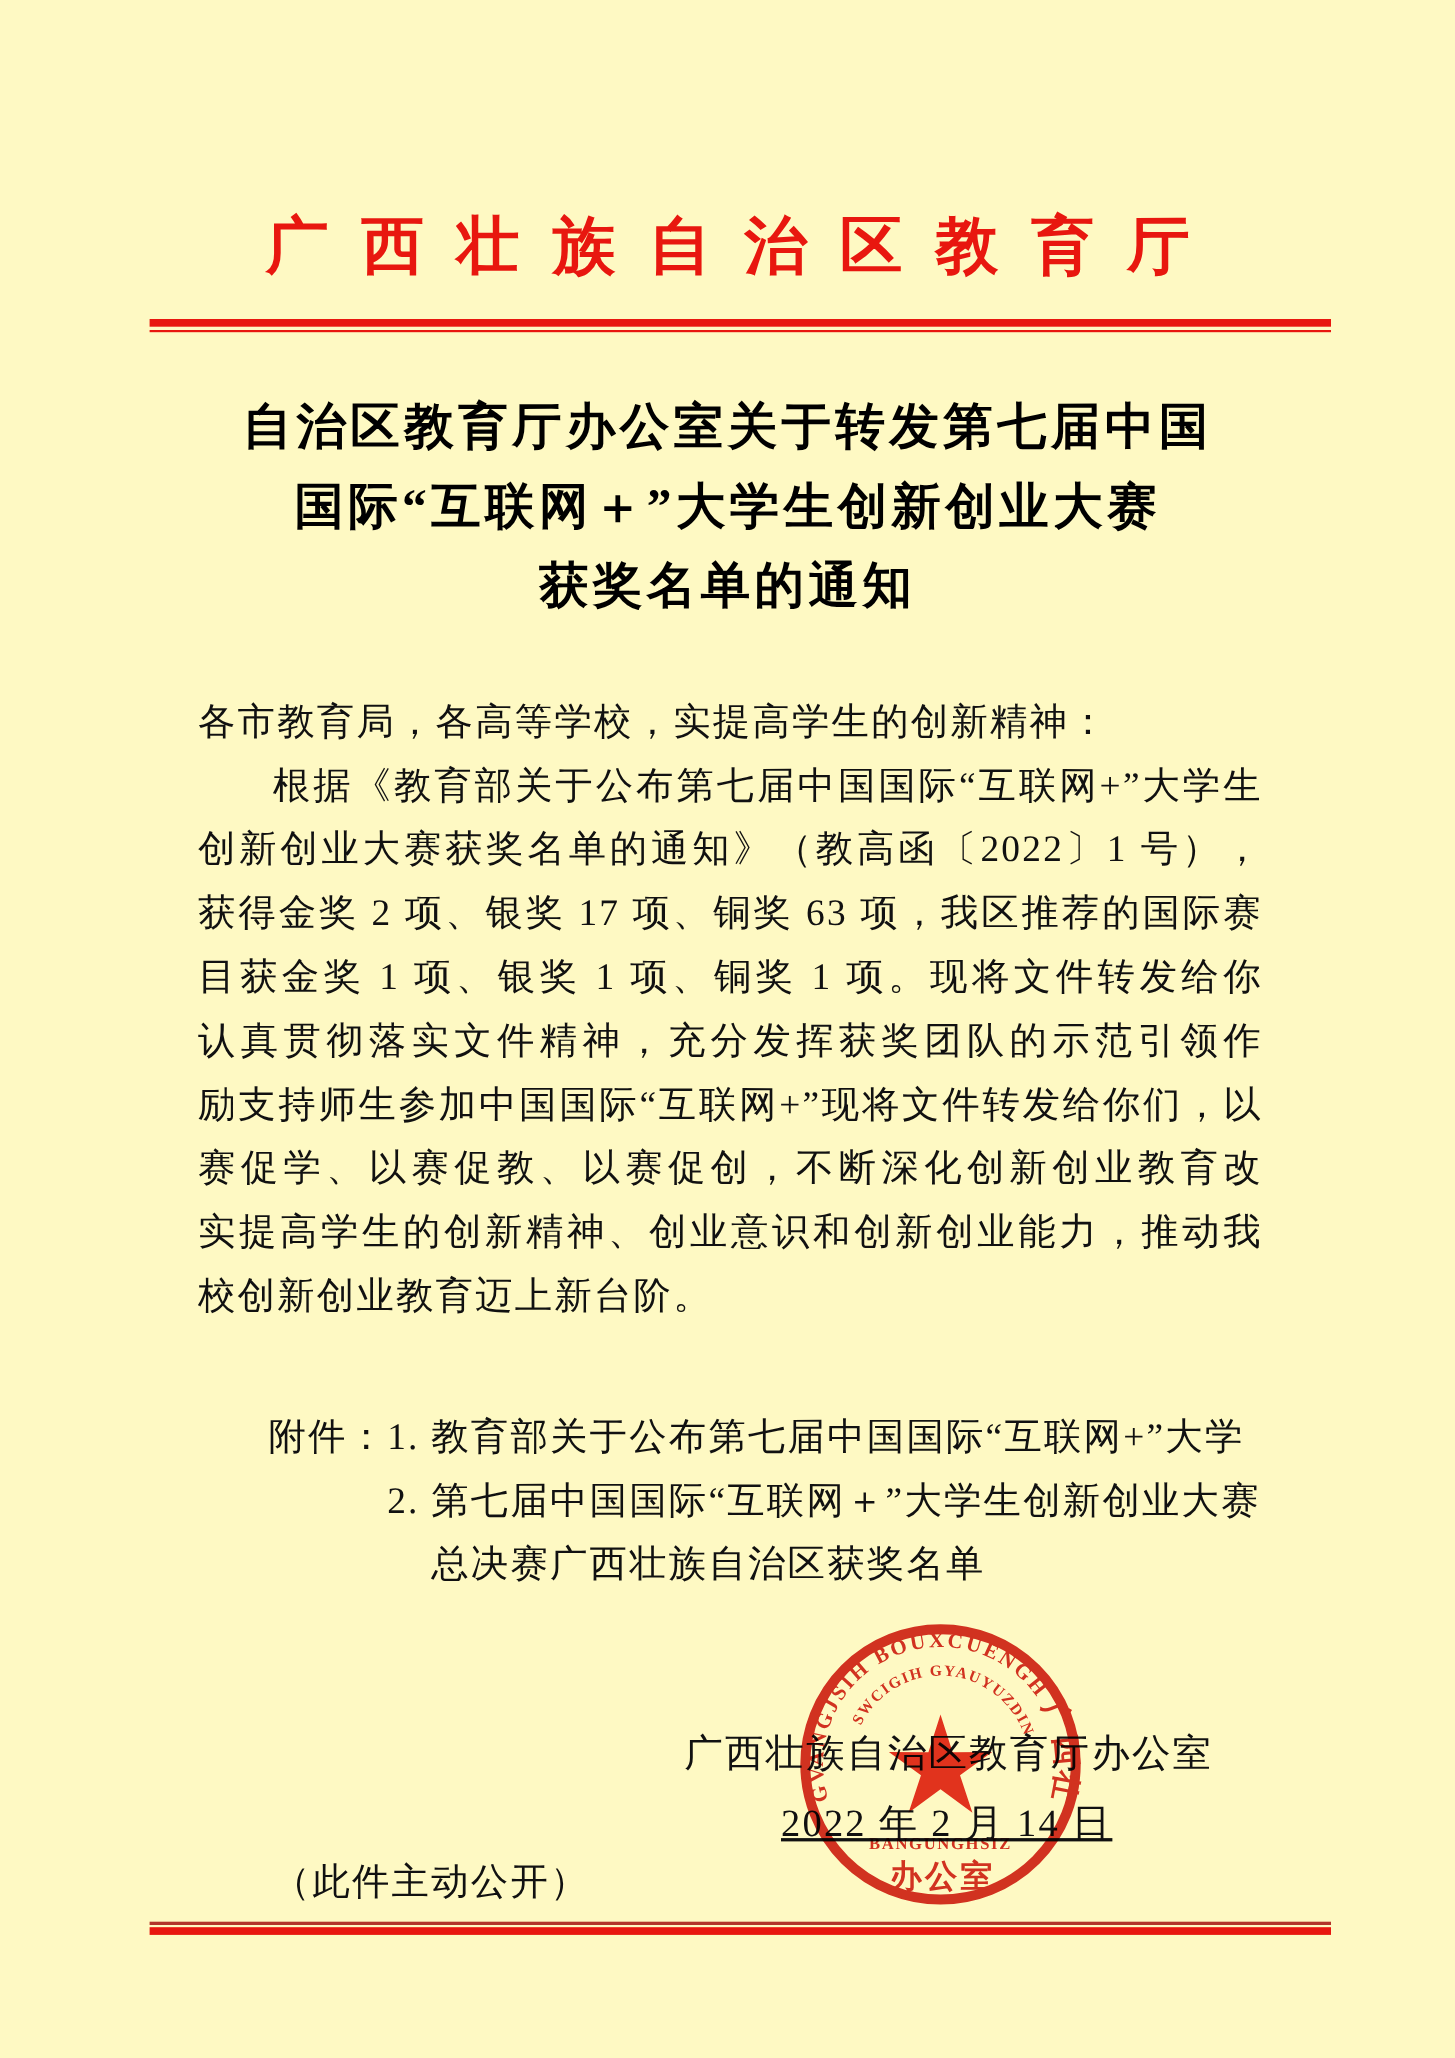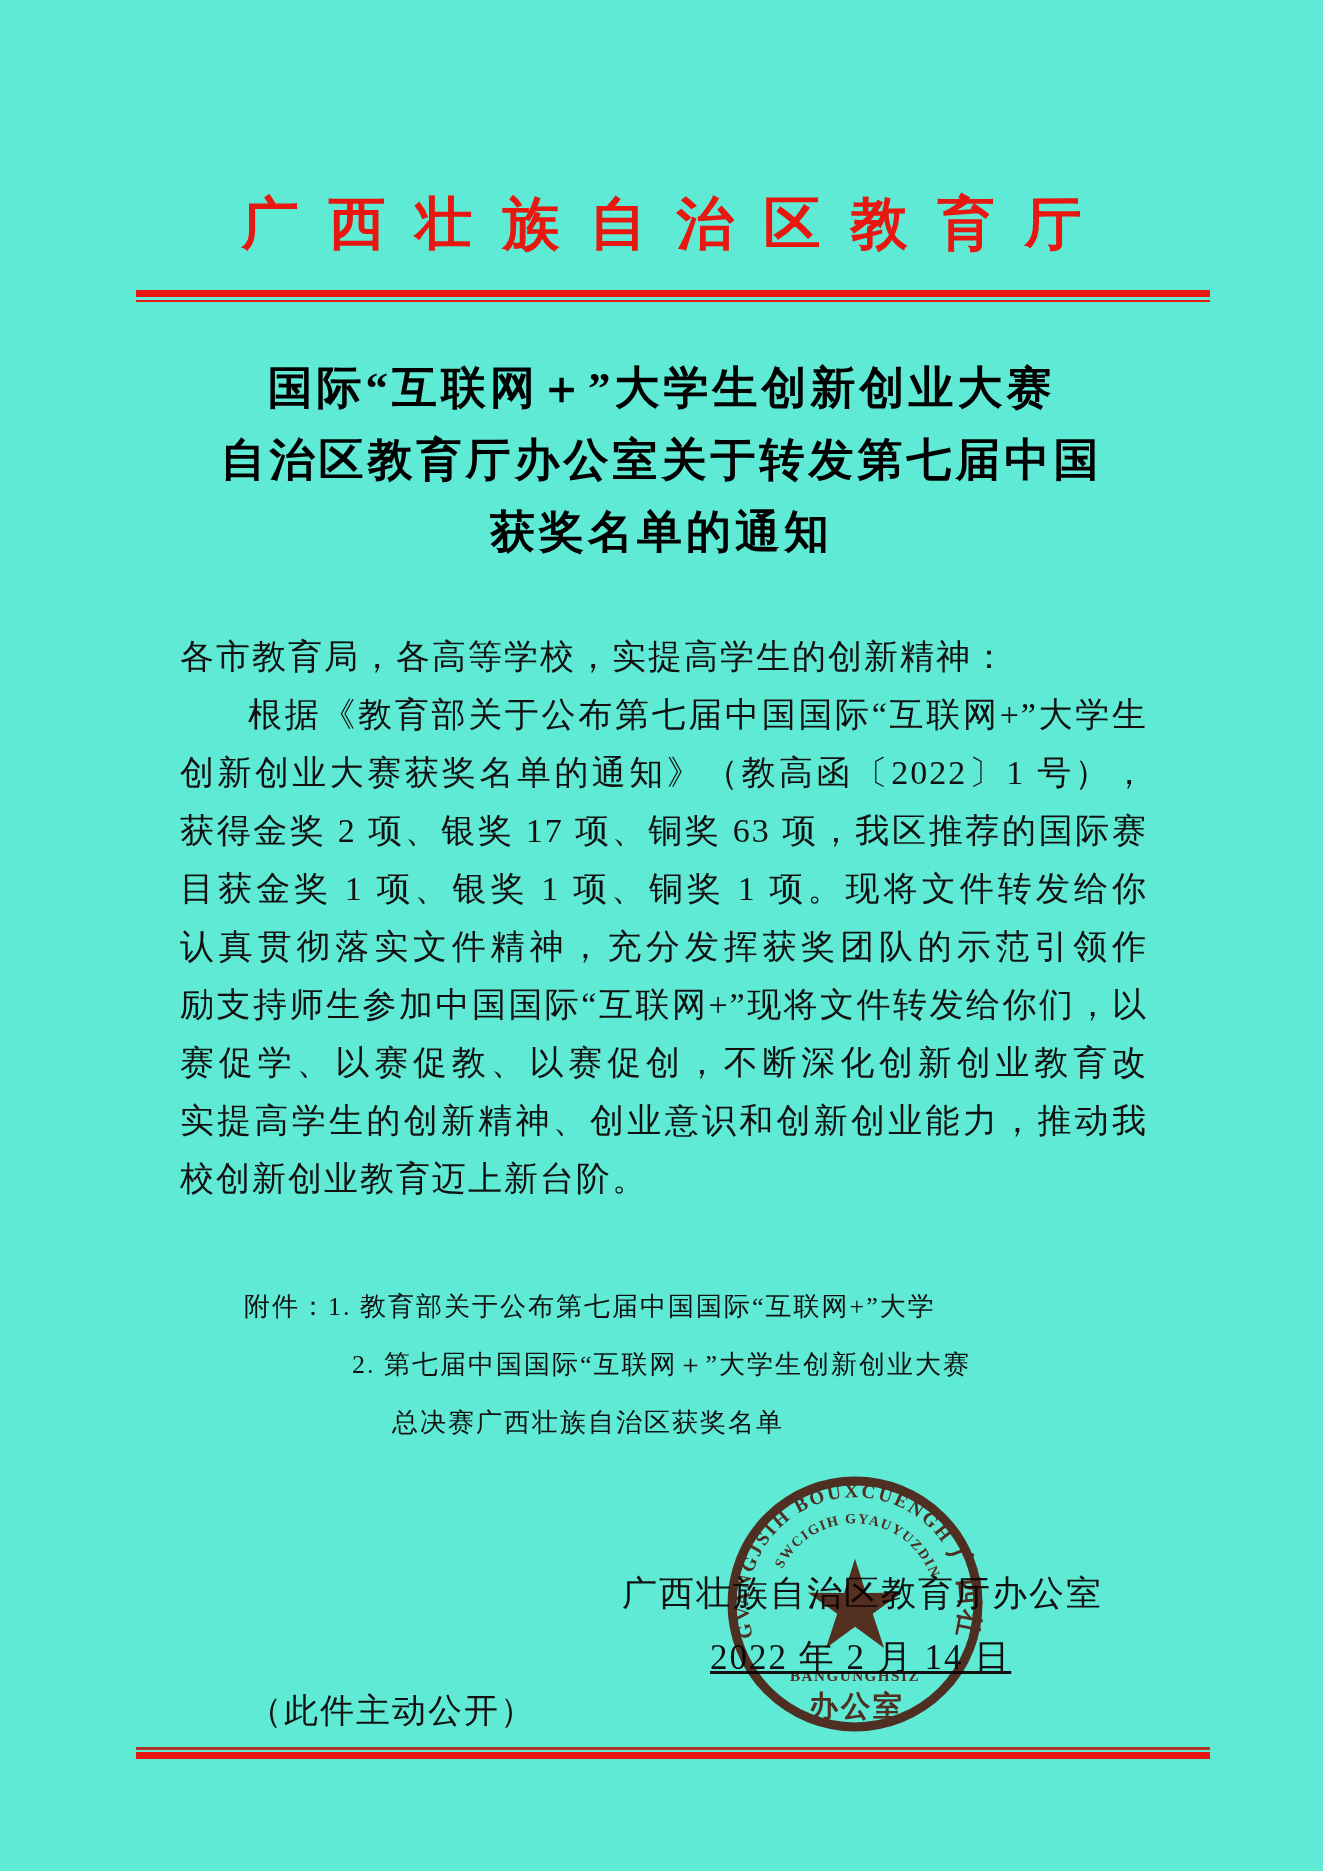--- a/index.html
+++ b/index.html
@@ -1,17 +1,17 @@
 <!DOCTYPE html>
 <html><head>
 <meta charset="utf-8">
 <style>
   html,body{margin:0;padding:0;background:#ffffff;}
   .page{
-    position:relative;width:1323px;height:1871px;background:#5eead4;overflow:hidden;
+    position:relative;width:1323px;height:1871px;background:#fef9c3;overflow:hidden;
     font-family:"Liberation Serif","DejaVu Serif",serif;color:#1a1a1a;
   }
   
   .agency{
     position:absolute;top:186px;left:0;width:100%;
     text-align:center;font-size:57px;font-weight:bold;color:#e8170f;
     letter-spacing:30px;padding-left:30px;box-sizing:border-box;white-space:nowrap;
   }
   
   .rule{position:absolute;left:136px;width:1074px;}
@@ -30,21 +30,21 @@
   .body-block{
     position:absolute;top:628px;left:180px;width:968px;
     font-size:34px;line-height:58px;letter-spacing:2px;color:#111;
   }
   .bline{height:58px;white-space:nowrap;}
   .just{white-space:normal;text-align:justify;text-align-last:justify;overflow:hidden;}
   .ind1{text-indent:68px;}
   
   .attach-block{
     position:absolute;top:1278px;left:180px;width:990px;
-    font-size:26px;line-height:58px;letter-spacing:2px;color:#111;
+    font-size:34px;line-height:58px;letter-spacing:2px;color:#111;
   }
   .a-ind0{padding-left:64px;}
   .a-ind1{padding-left:212px;}
   .a-ind2{padding-left:172px;}
   
   .sig-office{
     position:absolute;top:1570px;left:622px;font-size:35px;letter-spacing:2px;color:#111;white-space:nowrap;
   }
   .sig-date{
     position:absolute;top:1634px;left:710px;font-size:35px;letter-spacing:2px;color:#111;white-space:nowrap;text-decoration:underline;
@@ -70,22 +70,22 @@
 <div class="page">
 
   <div class="agency">广西壮族自治区教育厅</div>
 
   <div class="rule rule-top">
     <div class="thick"></div>
     <div class="thin"></div>
   </div>
 
   <div class="doc-title">
+    <div>自治区教育厅办公室关于转发第七届中国</div>
     <div>国际“互联网＋”大学生创新创业大赛</div>
-    <div>自治区教育厅办公室关于转发第七届中国</div>
     <div>获奖名单的通知</div>
   </div>
 
   <div class="body-block">
     <div class="bline">各市教育局，各高等学校，实提高学生的创新精神：</div>
     <div class="bline just ind1">根据《教育部关于公布第七届中国国际“互联网+”大学生</div>
     <div class="bline just">创新创业大赛获奖名单的通知》（教高函〔2022〕1 号），我区共</div>
     <div class="bline just">获得金奖 2 项、银奖 17 项、铜奖 63 项，我区推荐的国际赛道项</div>
     <div class="bline just">目获金奖 1 项、银奖 1 项、铜奖 1 项。现将文件转发给你们，请</div>
     <div class="bline just">认真贯彻落实文件精神，充分发挥获奖团队的示范引领作用，鼓</div>

